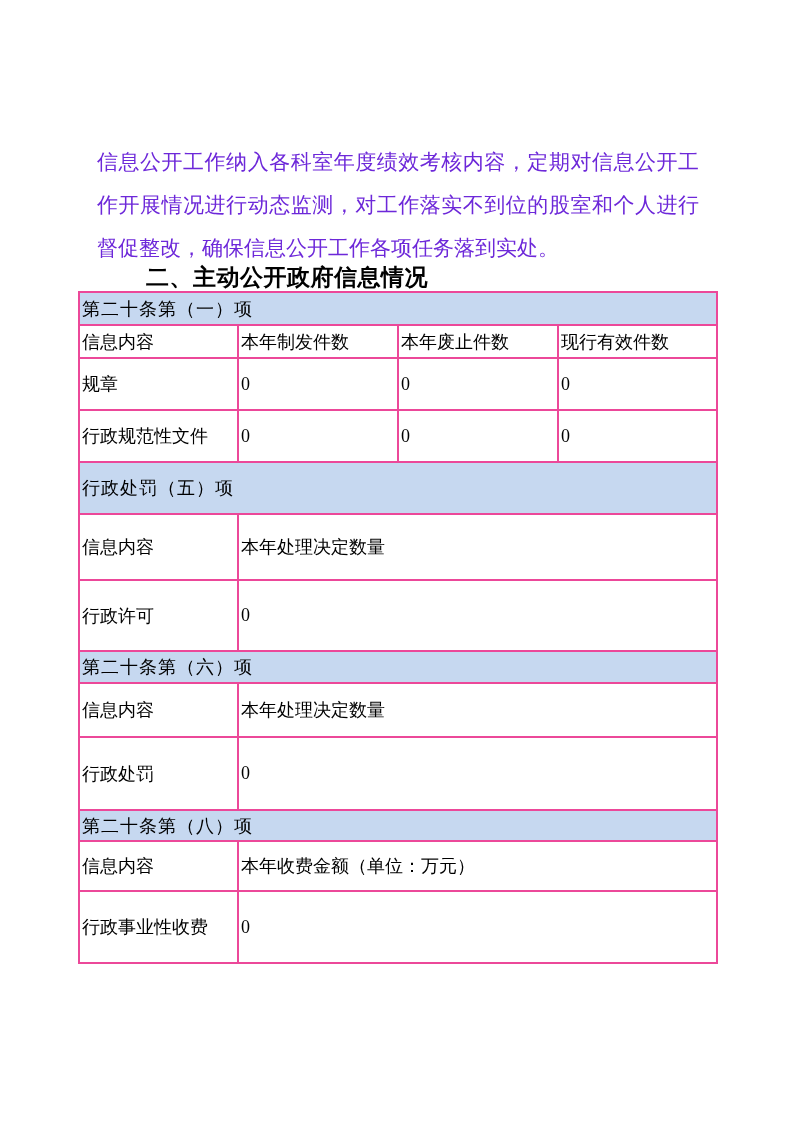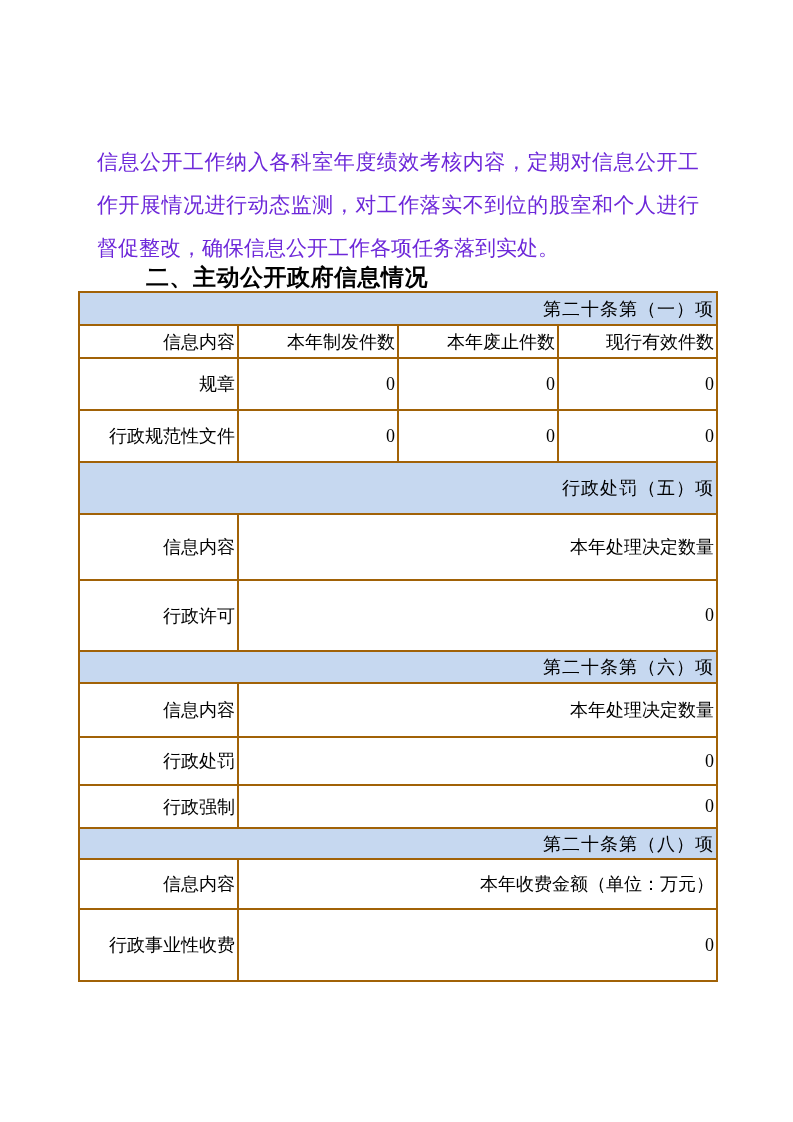--- a/index.html
+++ b/index.html
@@ -34,22 +34,22 @@
   }
   table.disclosure {
     position: absolute;
     left: 78px;
     top: 291px;
     width: 638px;
     border-collapse: collapse;
     table-layout: fixed;
   }
   table.disclosure td {
-    border: 2px solid #a16207;
-    text-align: right;
+    border: 2px solid #ec4899;
+    text-align: left;
     vertical-align: middle;
     padding: 0 2px;
     font-size: 18px;
     overflow: hidden;
     white-space: nowrap;
   }
   tr.section-row td {
     background: #c6d8f0;
     font-size: 18px;
     letter-spacing: 1px;
@@ -108,26 +108,22 @@
       <td class="label-cell">行政许可</td>
       <td colspan="3" class="value-cell">0</td>
     </tr>
     <tr class="section-row" style="height:32px">
       <td colspan="4">第二十条第（六）项</td>
     </tr>
     <tr style="height:54px">
       <td class="label-cell">信息内容</td>
       <td colspan="3" class="header-cell">本年处理决定数量</td>
     </tr>
-    <tr style="height:48px">
+    <tr style="height:73px">
       <td class="label-cell">行政处罚</td>
-      <td colspan="3" class="value-cell">0</td>
-    </tr>
-    <tr style="height:43px">
-      <td class="label-cell">行政强制</td>
       <td colspan="3" class="value-cell">0</td>
     </tr>
     <tr class="section-row" style="height:31px">
       <td colspan="4">第二十条第（八）项</td>
     </tr>
     <tr style="height:50px">
       <td class="label-cell">信息内容</td>
       <td colspan="3" class="header-cell">本年收费金额（单位：万元）</td>
     </tr>
     <tr style="height:72px">

